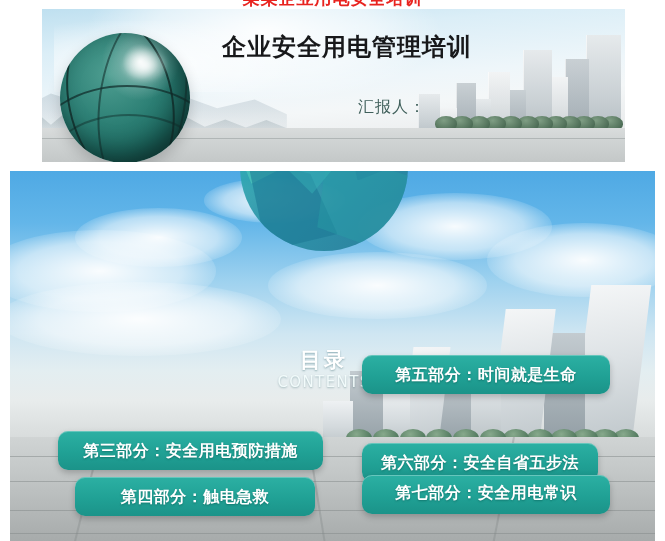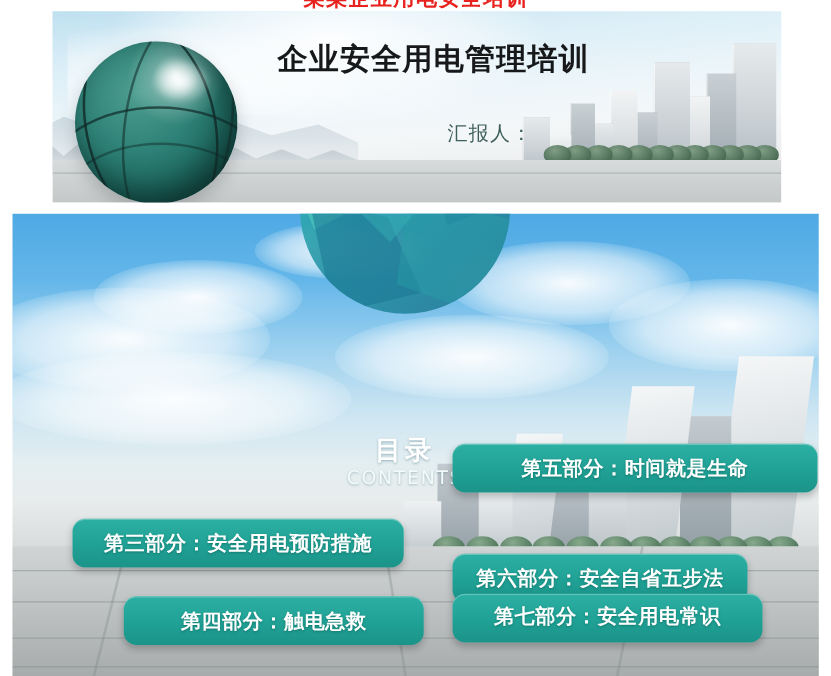--- a/index.html
+++ b/index.html
@@ -182,23 +182,23 @@
     position:absolute;height:39px;line-height:39px;text-align:center;
     border-radius:10px;color:#ffffff;font-size:16px;font-weight:bold;
     letter-spacing:.5px;white-space:nowrap;
     background:linear-gradient(180deg,#2cb0a3 0%,#20a195 55%,#1b9389 100%);
     box-shadow:0 3px 6px rgba(0,0,0,.22),inset 0 1px 0 rgba(255,255,255,.28);
   }
   .pill span{display:inline-block;text-shadow:0 1px 2px rgba(0,70,64,.45);}
 
   .p1{left:65px;top:123px;width:248px;}
   .p2{left:65px;top:186px;width:248px;}
-  .p3{left:48px;top:244px;width:265px;}
-  .p4{left:65px;top:306px;width:240px;margin-left:24px;}
-  .p5{left:352px;top:184px;width:292px;}
+  .p3{left:48px;top:260px;width:265px;}
+  .p4{left:65px;top:306px;width:240px;}
+  .p5{left:352px;top:184px;width:248px;}
   .p6{left:352px;top:244px;width:236px;margin-top:28px;}
   .p7{left:352px;top:304px;width:248px;font-family:Liberation Mono, monospace;}
 </style>
 </head>
 <body>
 
 <div class="stage">
 
   <div class="topstrip">
     <div class="redtext">某某企业用电安全培训</div>

